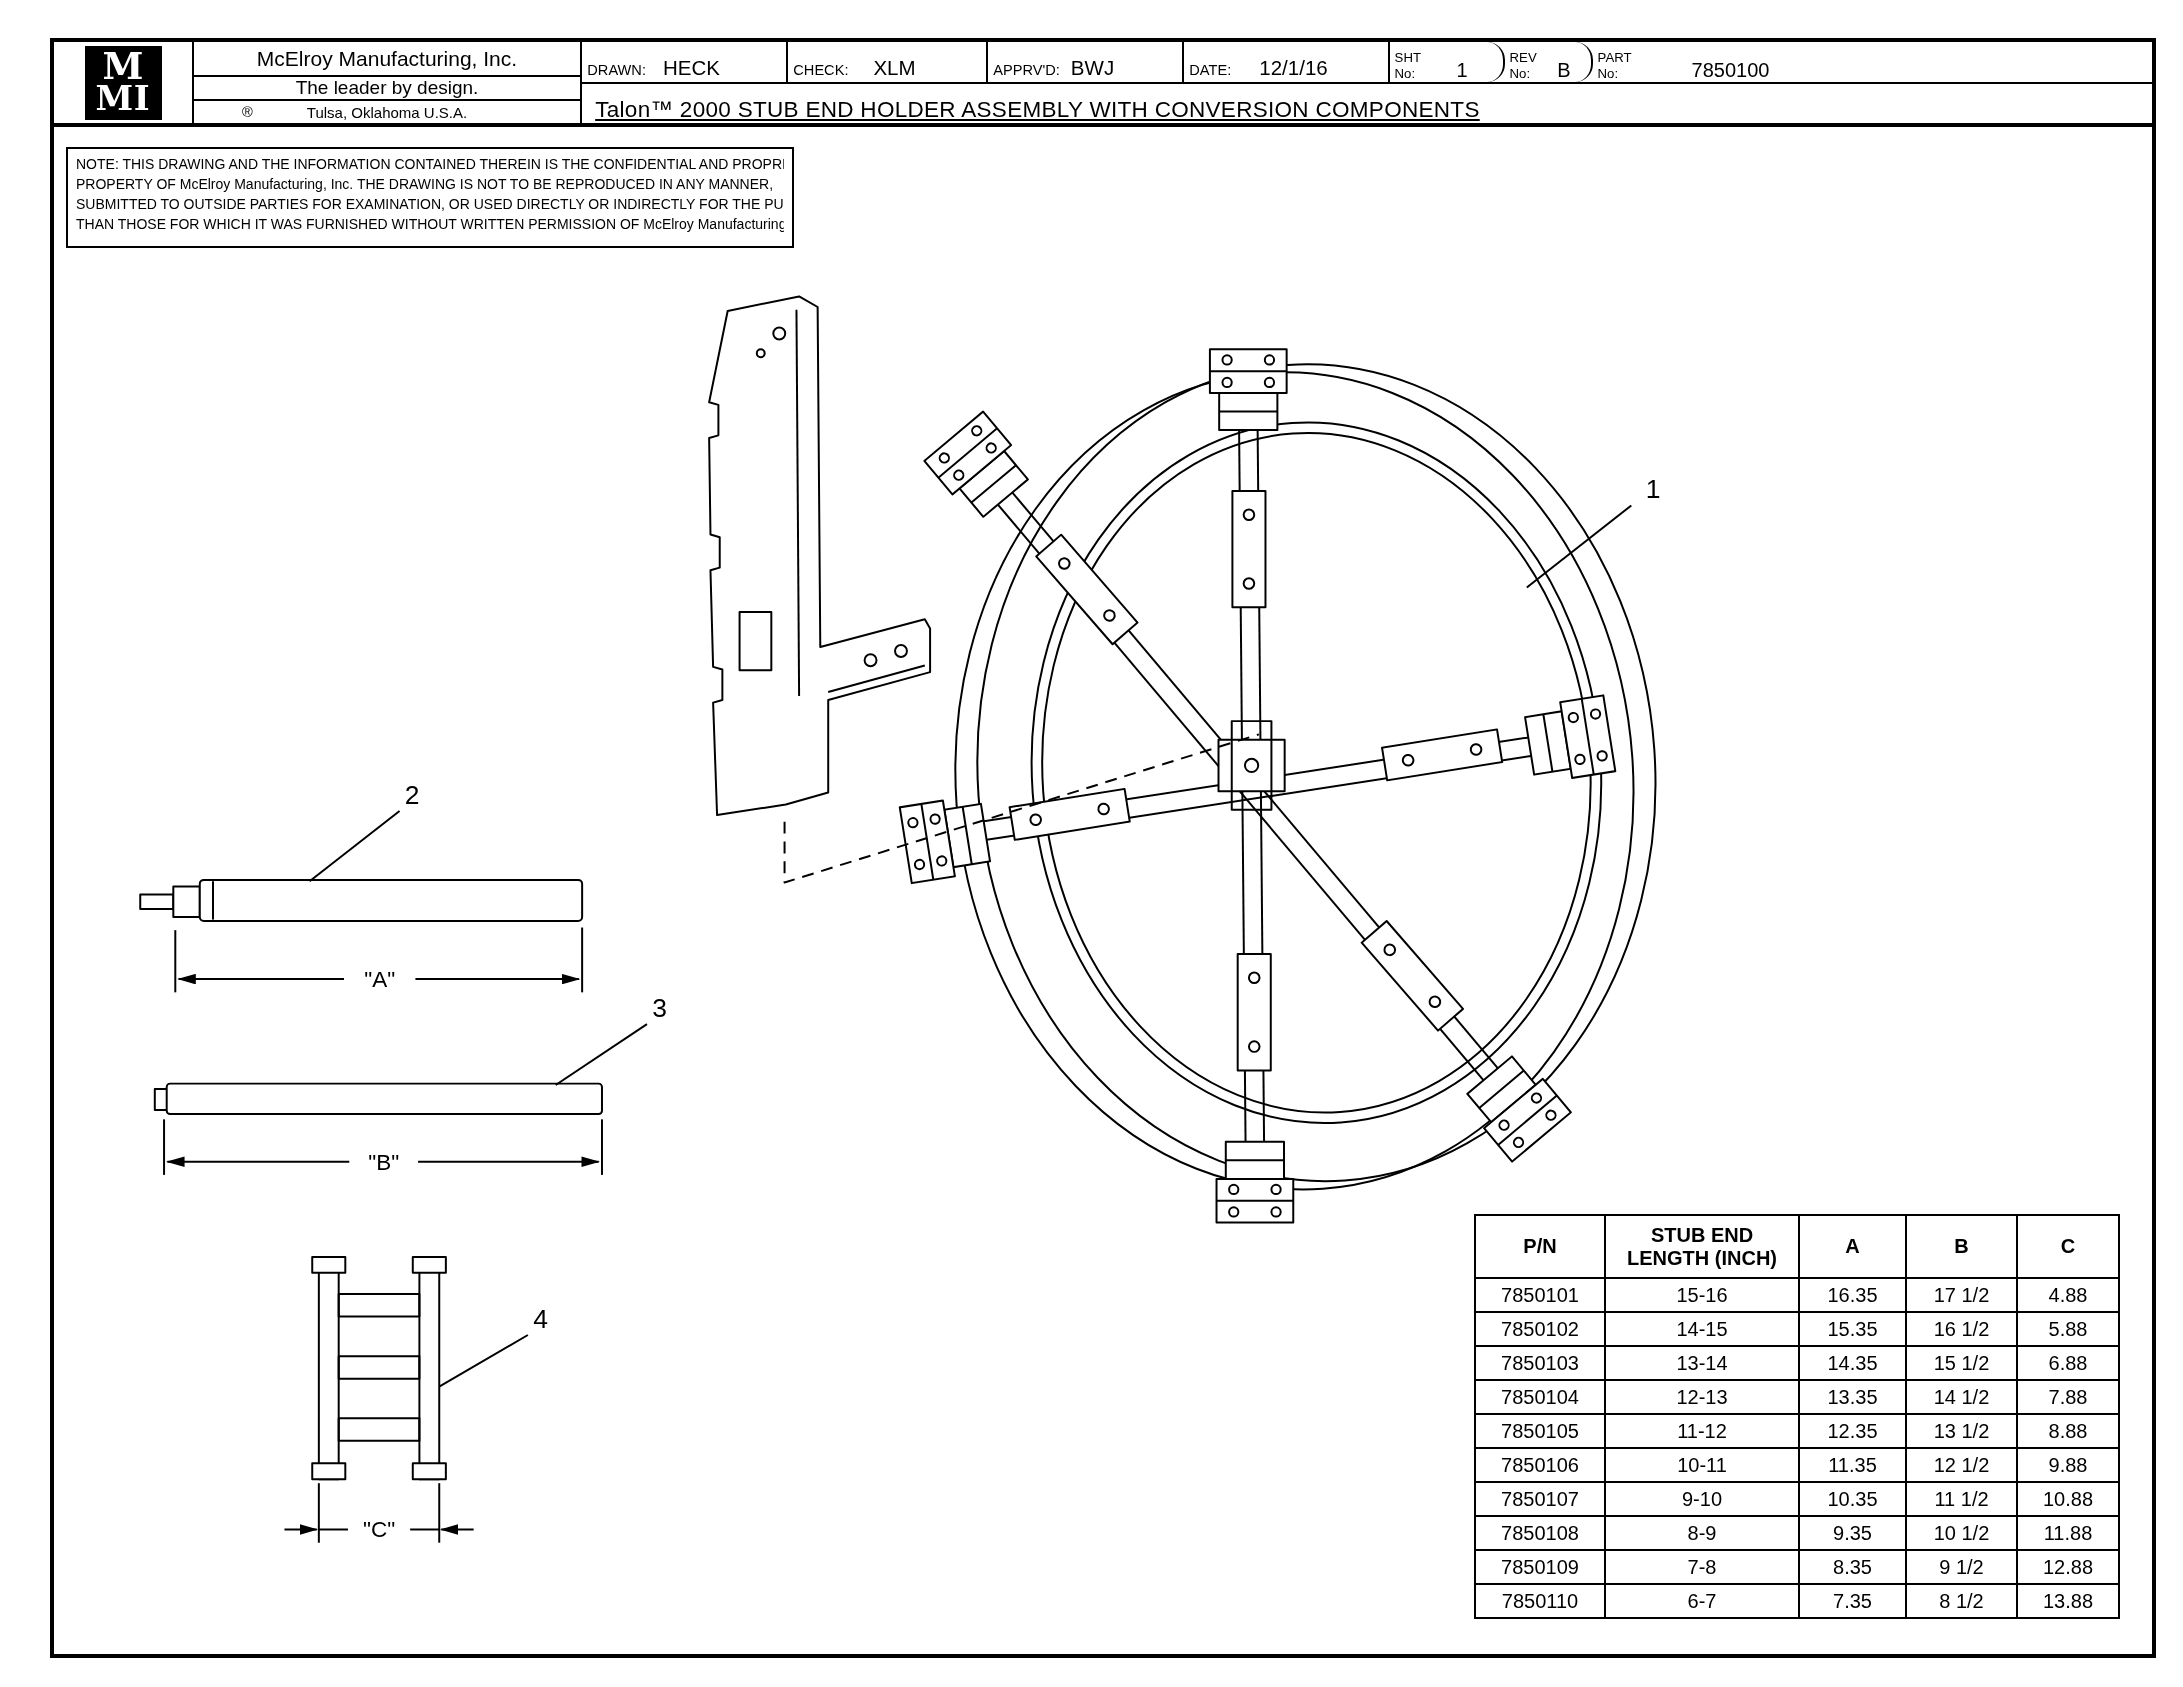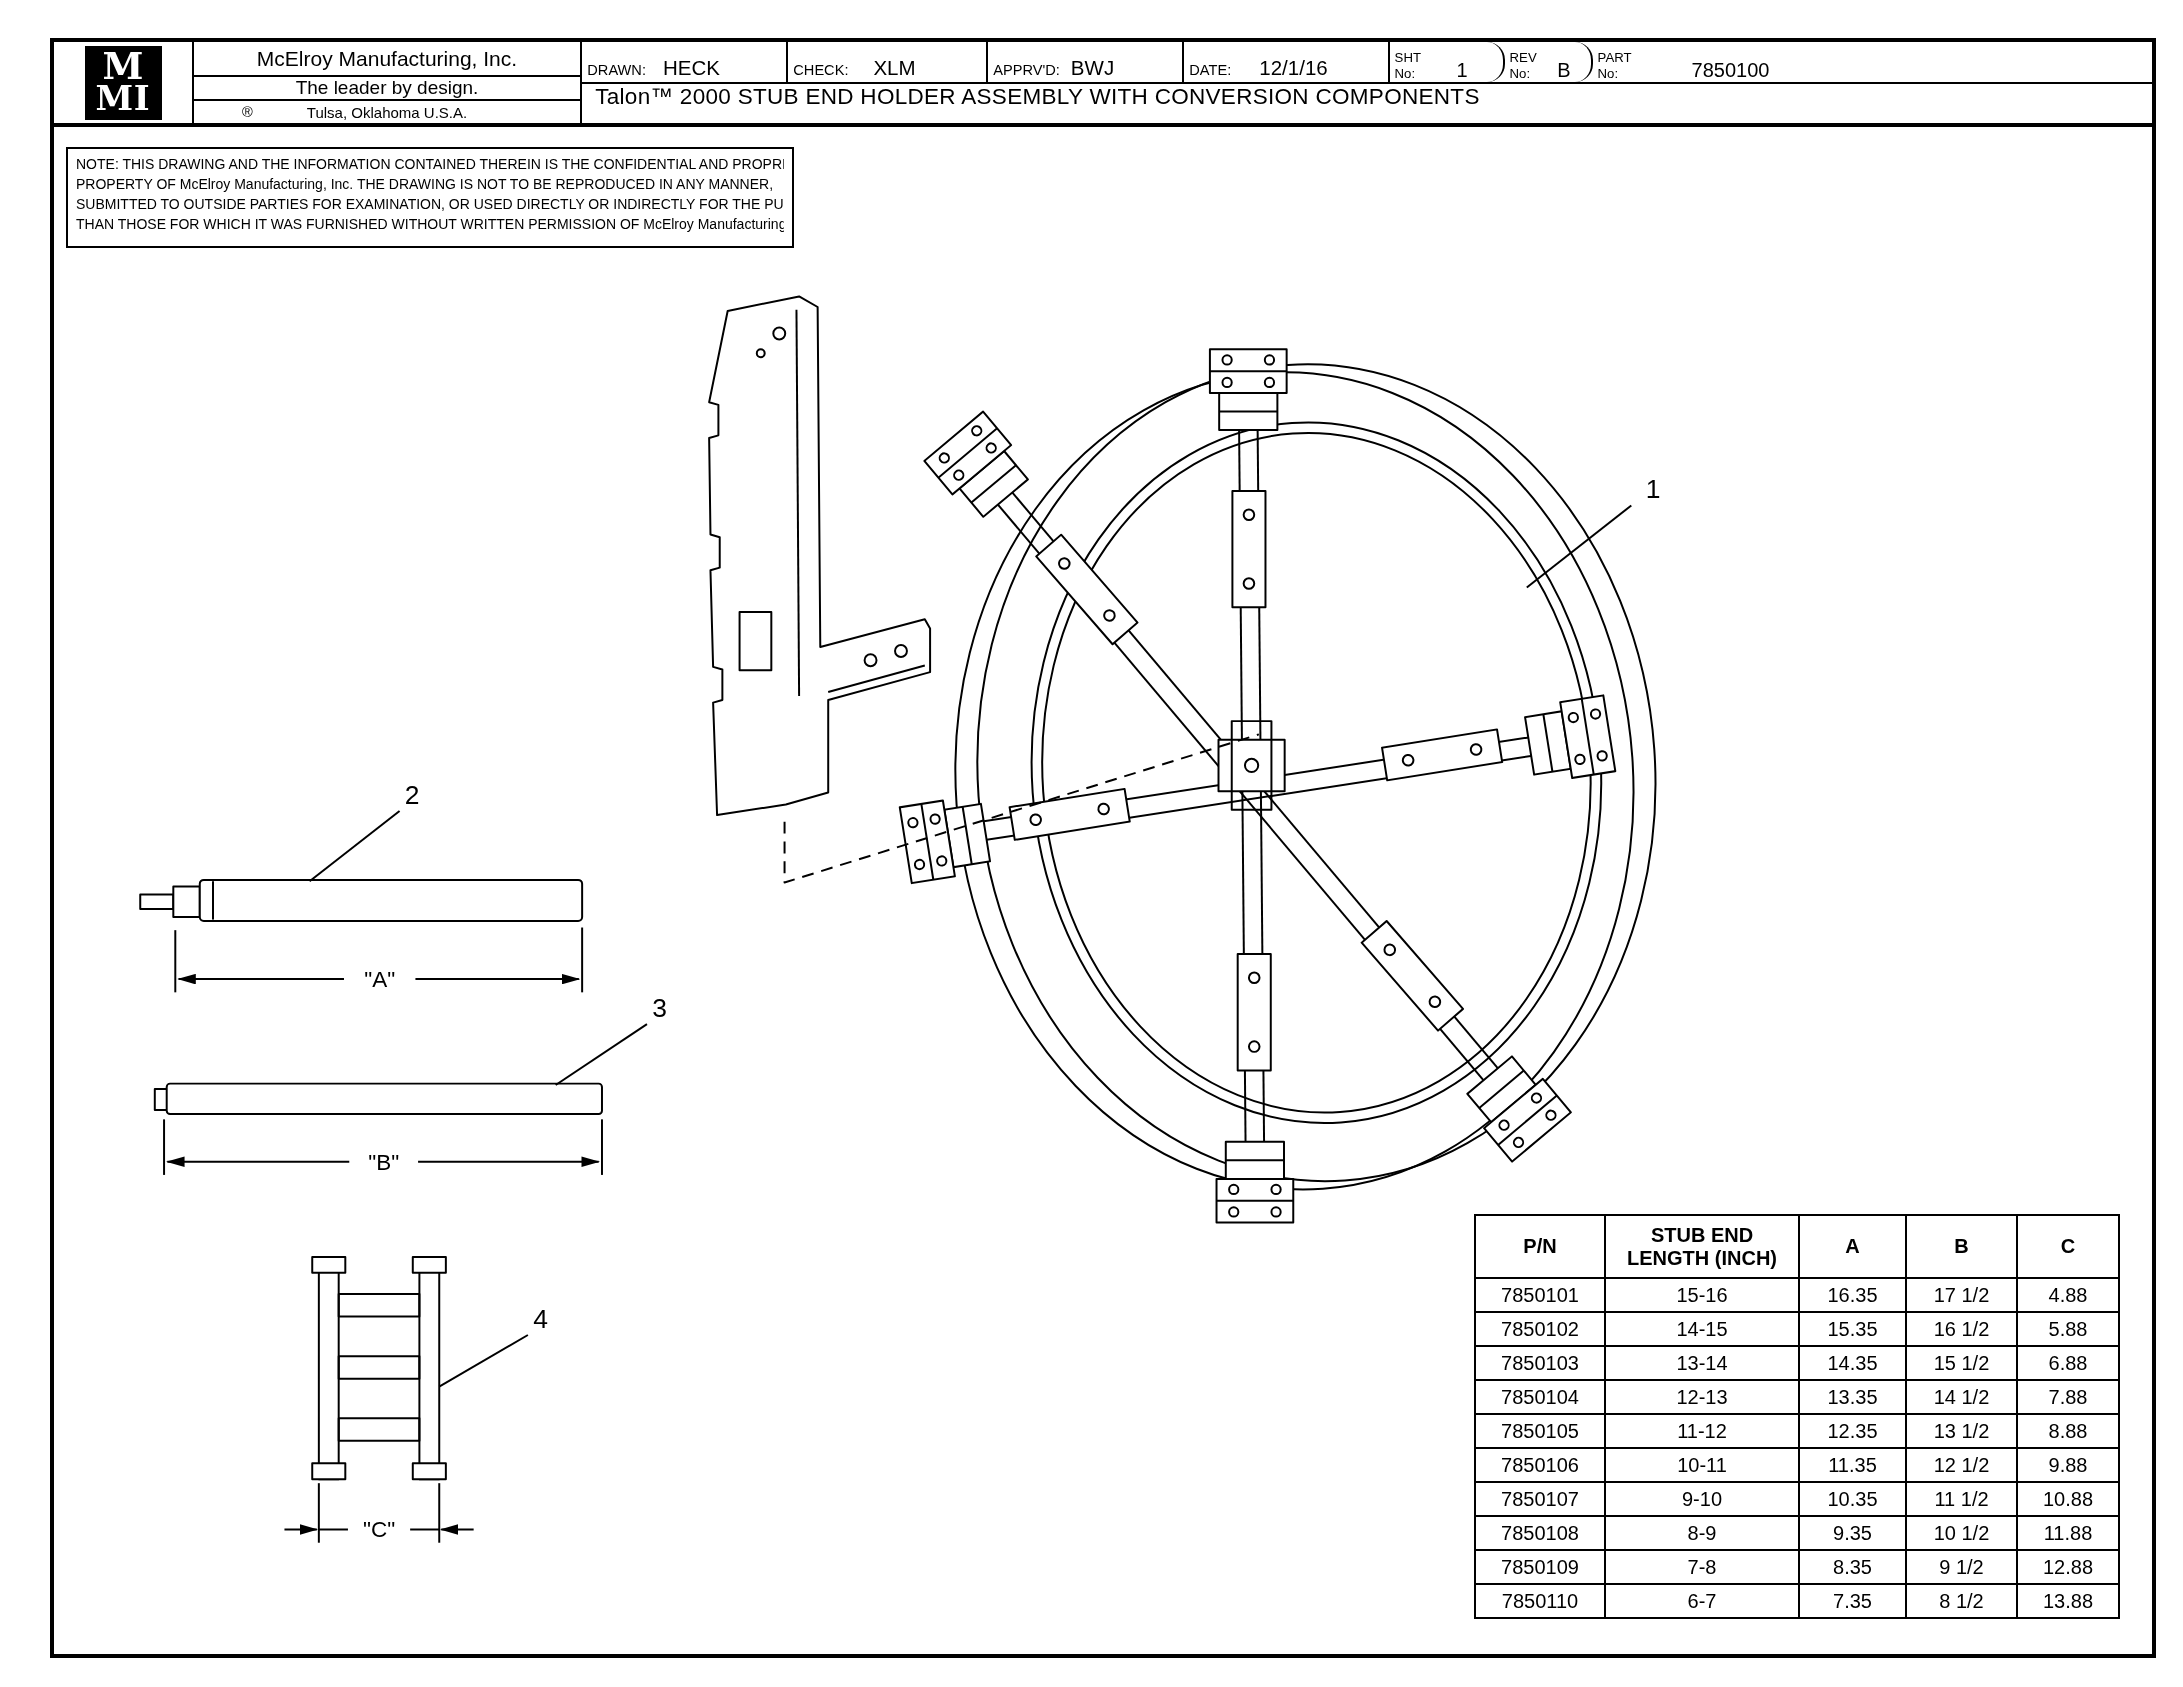--- a/index.html
+++ b/index.html
@@ -36,21 +36,21 @@
   .fcell{position:relative;border-right:2px solid #000;box-sizing:border-box;}
   .fcell:last-child{border-right:none;}
   .flabel{position:absolute;top:20px;left:5.3px;font-size:14.6px;}
   .fvalue{position:absolute;left:0;right:0;top:12px;bottom:0;display:flex;align-items:center;justify-content:center;font-size:20.5px;padding-left:15px;}
   .fcell2{display:flex;align-items:flex-end;border-radius:18px;}
   .fstack{padding:2px 0 0 4.6px;font-size:13.2px;line-height:1.2;}
   .fval2{flex:1;display:flex;align-items:center;justify-content:center;font-size:20px;}
   .fval2.left{justify-content:flex-start;padding-left:60px;}
   .w-drawn{width:206px;} .w-check{width:200px;} .w-apprvd{width:196px;}
   .w-date{width:206px;} .w-sht{width:115px;} .w-rev{width:88px;} .w-part{flex:1;}
-  .tb-title-row{flex:1;display:flex;align-items:flex-start;padding-left:13.2px;font-size:22.5px;letter-spacing:0.3px;}
+  .tb-title-row{flex:1;display:flex;align-items:flex-end;padding-left:13.2px;font-size:22.5px;letter-spacing:0.3px;text-decoration:underline;}
 
   
   .note-box{position:absolute;left:66px;top:147px;width:728px;height:101px;border:2px solid #000;
             box-sizing:border-box;padding:6px 8px;font-size:14px;line-height:1.42;}
   .note-line{white-space:nowrap;overflow:hidden;}
 
   
   .parts-table{position:absolute;left:1474px;top:1214px;border-collapse:collapse;background:#fff;table-layout:fixed;}
   .parts-table th,.parts-table td{border:2px solid #000;text-align:center;font-size:20px;padding:0 2.6px;}
   .parts-table th{font-weight:bold;height:61px;line-height:1.12;}

